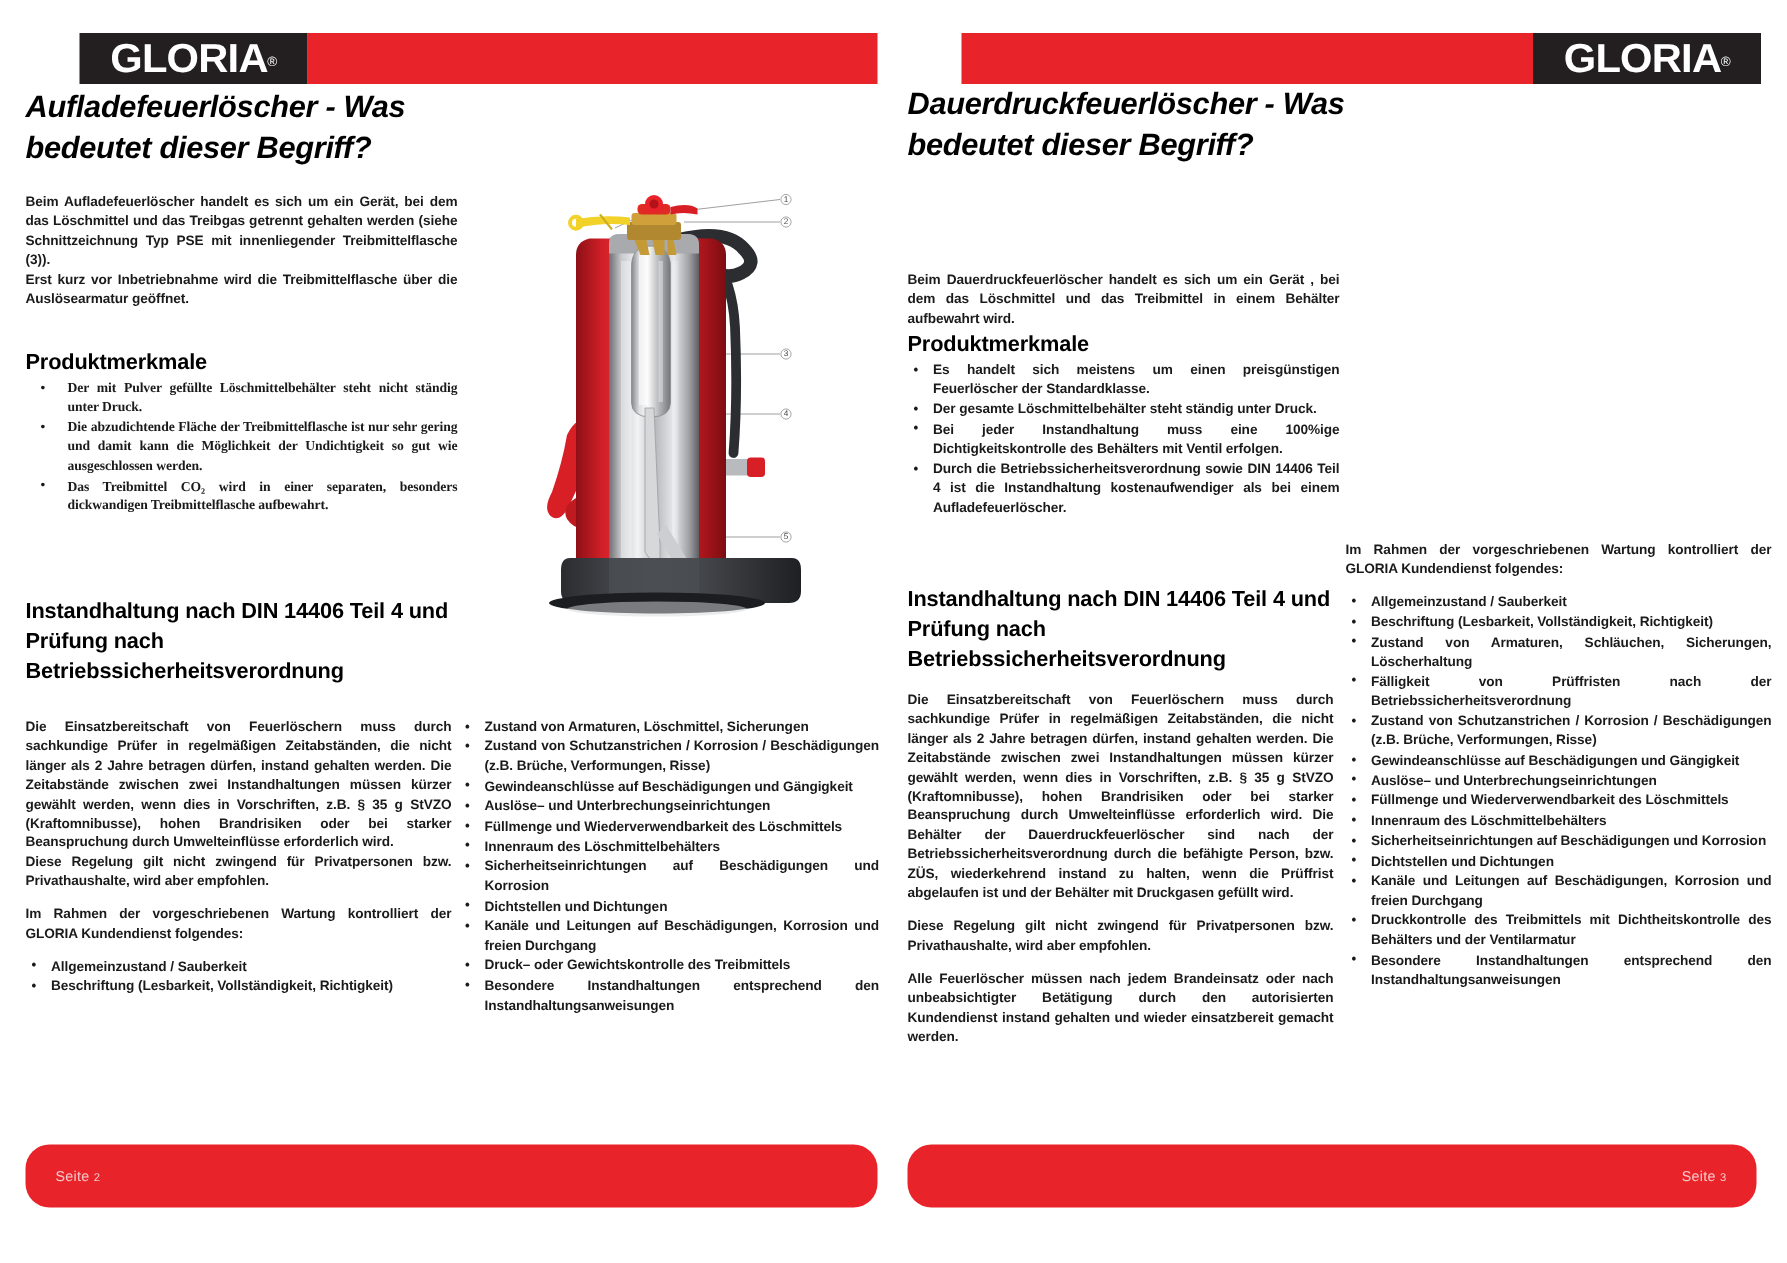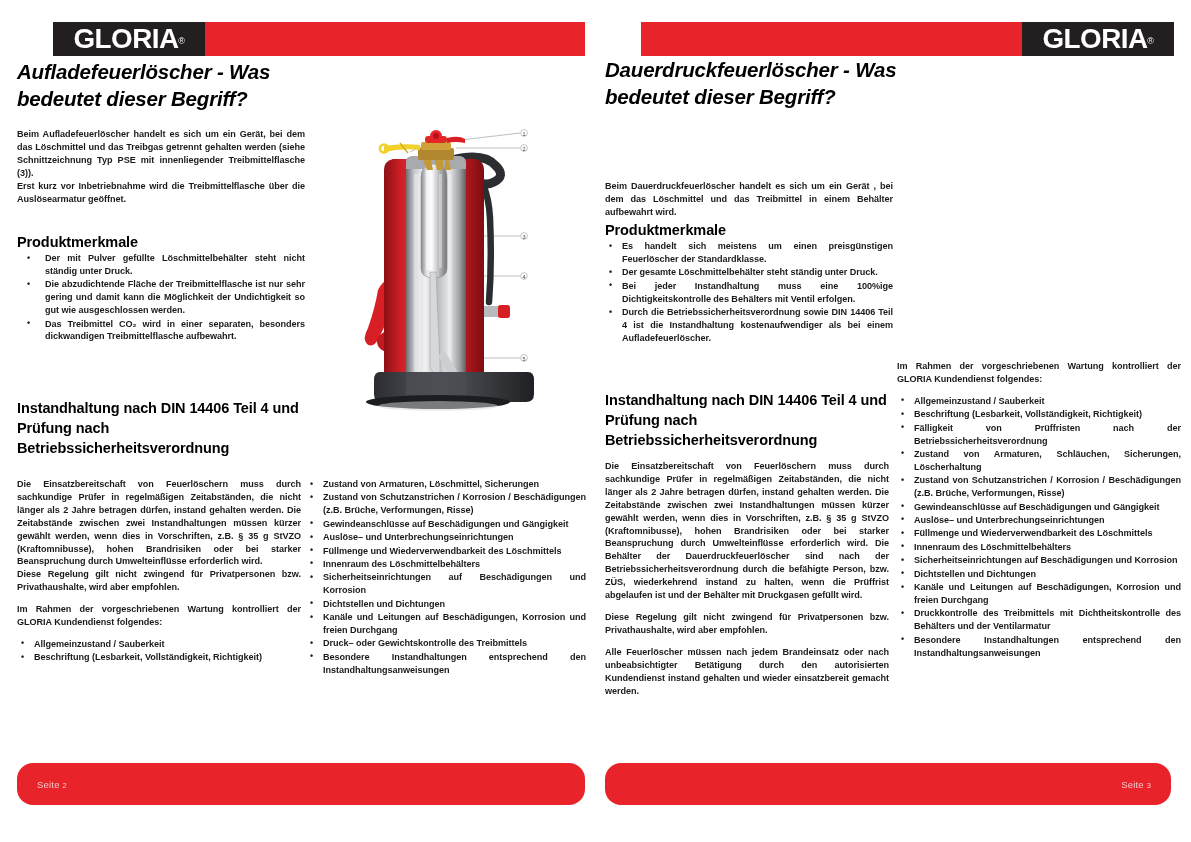--- a/index.html
+++ b/index.html
@@ -103,21 +103,21 @@
     text-align: justify;
     margin-bottom: 0.5px;
     letter-spacing: -0.05px;
   }
   ul.bullets li::before {
     content: "•";
     position: absolute;
     left: 4px; top: -0.5px;
     font-size: 9px;
   }
-  ul.bullets.indent li { padding-left: 28px; }
+  ul.bullets.indent li { padding-left: 28px; font-family: Liberation Serif, serif; }
   ul.bullets.indent li::before { left: 10px; }
 
   
   .lp-intro { position: absolute; left: 17px; top: 128px; width: 288px; }
   .lp-merkmale { position: absolute; left: 17px; top: 232px; width: 288px; }
   .lp-instand-head { position: absolute; left: 17px; top: 398px; width: 300px; }
   .lp-col1 { position: absolute; left: 17px; top: 478px; width: 284px; }
   .lp-col2 { position: absolute; left: 306px; top: 478px; width: 280px; }
 
   
@@ -371,22 +371,22 @@
     </div>
 
     <div class="rp-col2">
       <div class="body-text">
         <p>Im Rahmen der vorgeschriebenen Wartung kontrolliert der GLORIA Kundendienst folgendes:</p>
       </div>
       <div class="gap"></div>
       <ul class="bullets">
         <li>Allgemeinzustand / Sauberkeit</li>
         <li>Beschriftung (Lesbarkeit, Vollständigkeit, Richtigkeit)</li>
+        <li>Zustand von Armaturen, Schläuchen, Sicherungen, Löscherhaltung</li>
         <li>Fälligkeit von Prüffristen nach der Betriebssicherheitsverordnung</li>
-        <li>Zustand von Armaturen, Schläuchen, Sicherungen, Löscherhaltung</li>
         <li>Zustand von Schutzanstrichen / Korrosion / Beschädigungen (z.B. Brüche, Verformungen, Risse)</li>
         <li>Gewindeanschlüsse auf Beschädigungen und Gängigkeit</li>
         <li>Auslöse– und Unterbrechungseinrichtungen</li>
         <li>Füllmenge und Wiederverwendbarkeit des Löschmittels</li>
         <li>Innenraum des Löschmittelbehälters</li>
         <li>Sicherheitseinrichtungen auf Beschädigungen und Korrosion</li>
         <li>Dichtstellen und Dichtungen</li>
         <li>Kanäle und Leitungen auf Beschädigungen, Korrosion und freien Durchgang</li>
         <li>Druckkontrolle des Treibmittels mit Dichtheitskontrolle des Behälters und der Ventilarmatur</li>
         <li>Besondere Instandhaltungen entsprechend den Instandhaltungsanweisungen</li>

